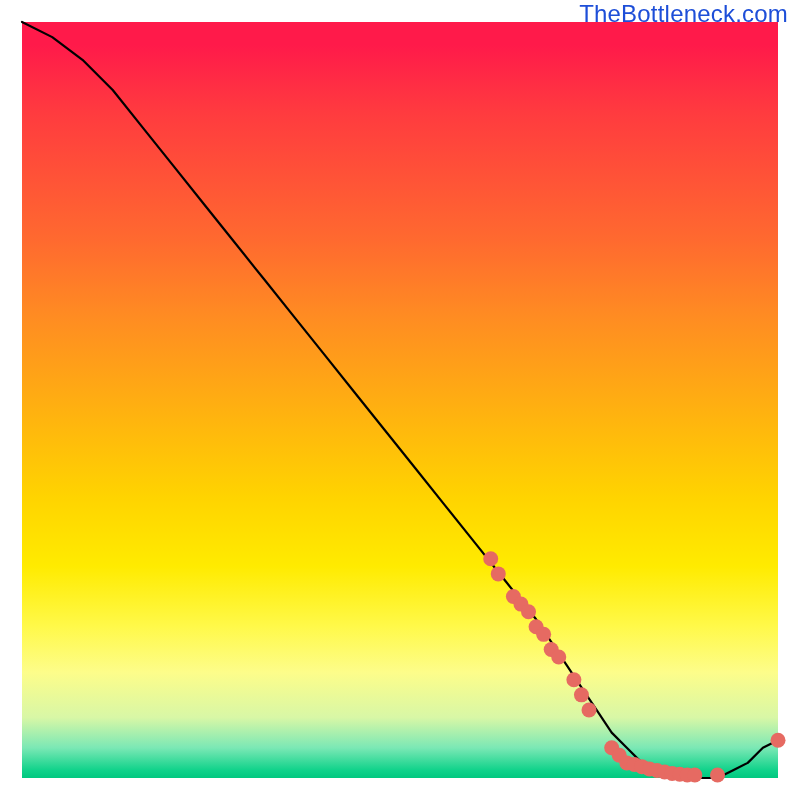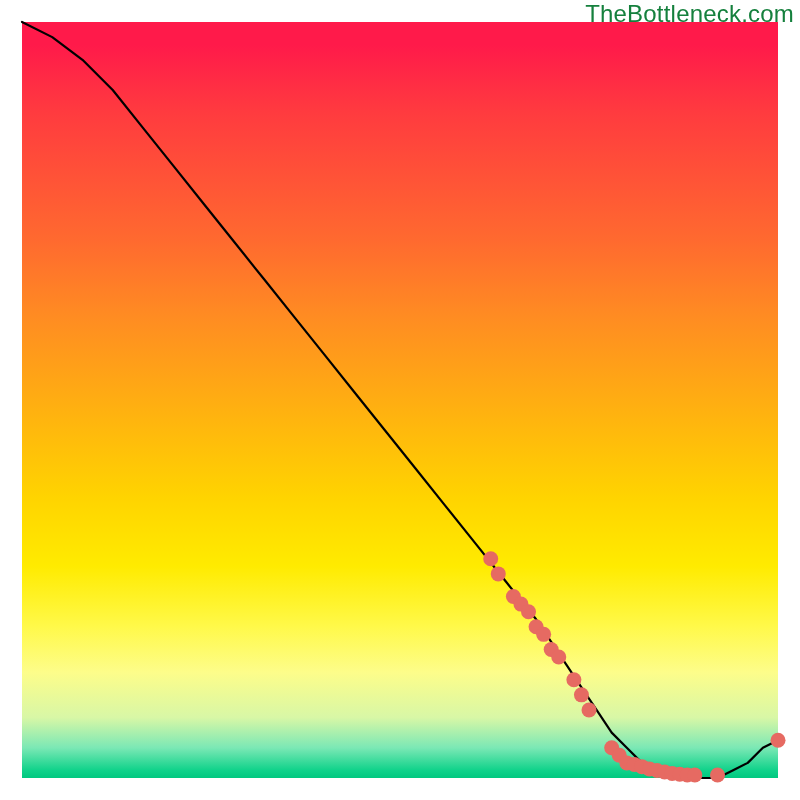--- a/index.html
+++ b/index.html
@@ -36,24 +36,24 @@
       #fdfd8a 86%,
       #d8f7a6 92%,
       #7be8b5 96%,
       #0fd28a 99%,
       #00c87f 100%
     );
   }
   .watermark {
     position: absolute;
     top: 0px;
-    right: 6px;
+    right: 12px;
     font-size: 24px;
     font-weight: 400;
-    color: #15803d;
+    color: #1d4ed8;
     letter-spacing: 0.2px;
     user-select: none;
   }
   svg.overlay {
     position: absolute;
     left: 0;
     top: 0;
     width: 756px;
     height: 756px;
     overflow: visible;

